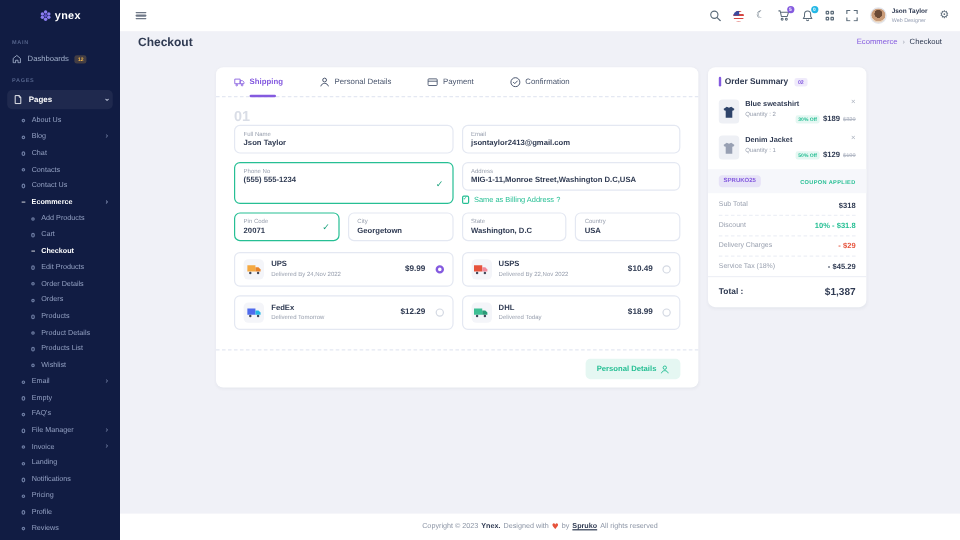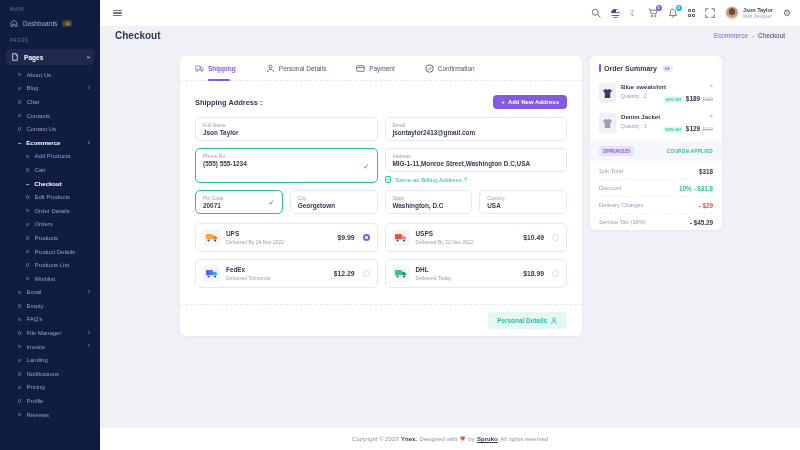--- a/index.html
+++ b/index.html
@@ -115,20 +115,34 @@
   
   .footer{position:absolute;left:100px;bottom:0;width:700px;height:22px;background:#fff;display:flex;align-items:center;justify-content:center;font-size:6px;color:#8c95a5;gap:2.5px;white-space:nowrap}
   .f-bold{color:#2f3a52;font-weight:bold}
   .f-heart{color:#e6533c;font-family:"DejaVu Sans",sans-serif;font-size:6.5px}
   .f-link{color:#2f3a52;font-weight:bold;text-decoration:underline;cursor:pointer}
 </style>
 </head>
 <body>
 
 <aside class="sidebar">
+  <div class="logo-row">
+    <svg width="10" height="10" viewBox="0 0 12 12">
+      <g fill="#8a7cf0">
+        <circle cx="6" cy="2.4" r="1.7"></circle>
+          <circle cx="9.2" cy="4.3" r="1.7"></circle>
+          <circle cx="9.2" cy="7.7" r="1.7"></circle>
+        <circle cx="6" cy="9.6" r="1.7"></circle>
+          <circle cx="2.8" cy="7.7" r="1.7"></circle>
+          <circle cx="2.8" cy="4.3" r="1.7"></circle>
+      </g>
+        <circle cx="6" cy="6" r="1.6" fill="#5f4fd1"></circle>
+    </svg>
+    <span class="logo-text">ynex</span>
+  </div>
   <div class="side-section">MAIN</div>
   <div class="dash-row">
     <svg width="8" height="8" viewBox="0 0 12 12" fill="none" stroke="#a3b1cc" stroke-width="1.1">
         <path d="M1.5 5.5 6 1.8l4.5 3.7V11h-3V7.8h-3V11h-3z"></path>
       </svg>
     <span>Dashboards</span>
     <span class="dash-badge">12</span>
   </div>
   <div class="side-section">PAGES</div>
   <div class="pages-parent">
@@ -344,27 +358,21 @@
       <div class="tab">
         <svg width="9" height="9" viewBox="0 0 12 12" fill="none" stroke="currentColor" stroke-width="1.1">
             <circle cx="6" cy="6" r="5"></circle>
             <path d="m3.8 6.1 1.5 1.5 2.9-3" stroke-linecap="round" stroke-linejoin="round"></path>
           </svg>
         <span>Confirmation</span>
       </div>
     </div>
 
     <div class="card-body">
-      <div class="sec-row">
-        <div class="sec-title">Shipping Address :</div>
-        <button class="btn-primary">
-          <span>+</span>
-          <span>Add New Address</span>
-        </button>
-      </div>
+      <div class="step-num">01</div>
 
       <div class="grid2">
         <div class="input">
           <span class="lbl">Full Name</span>
           <span class="val">Json Taylor</span>
         </div>
         <div class="input">
           <span class="lbl">Email</span>
           <span class="val">jsontaylor2413@gmail.com</span>
         </div>
@@ -548,20 +556,24 @@
       <div class="os-row">
         <span class="os-lbl">Delivery Charges</span>
         <span class="os-val red">- $29</span>
       </div>
       <div class="os-row">
         <span class="os-lbl">Service Tax (18%)</span>
         <span class="os-val">- $45.29</span>
       </div>
     </div>
 
+    <div class="os-total">
+      <span class="total-lbl">Total :</span>
+      <span class="total-val">$1,387</span>
+    </div>
   </aside>
 </div>
 
 <footer class="footer">
   <span>Copyright © 2023</span>
   <span class="f-bold">Ynex.</span>
   <span>Designed with</span>
   <span class="f-heart">♥</span>
   <span>by</span>
   <span class="f-link">Spruko</span>

